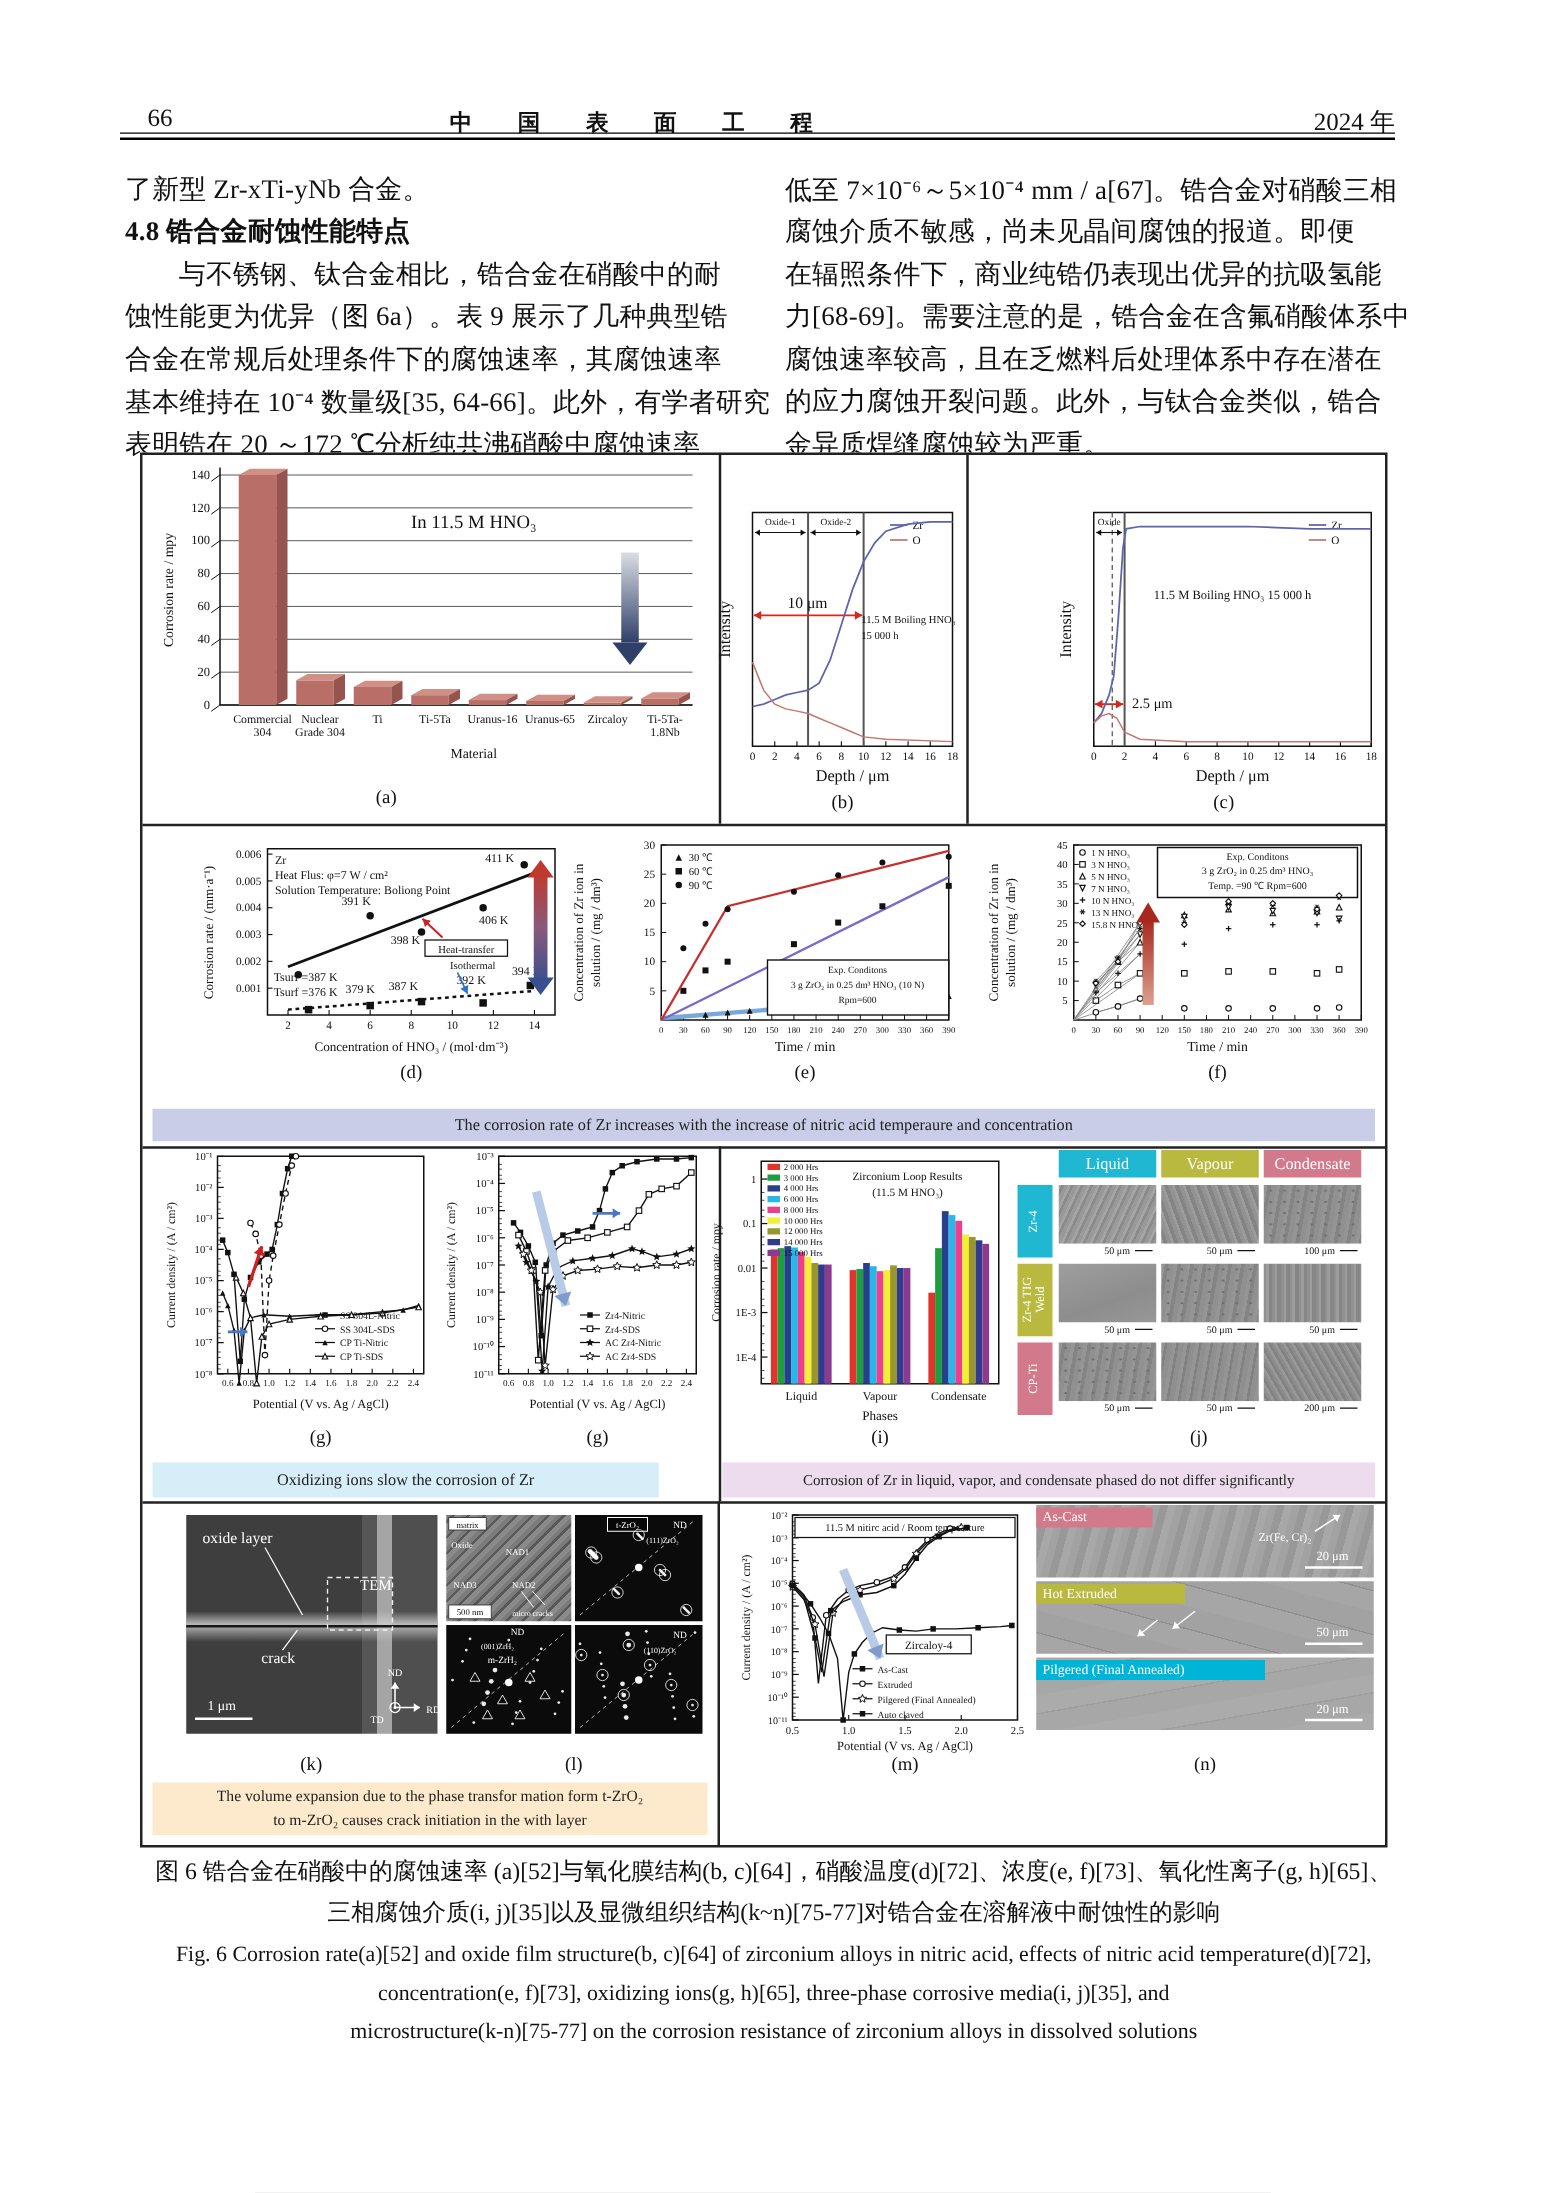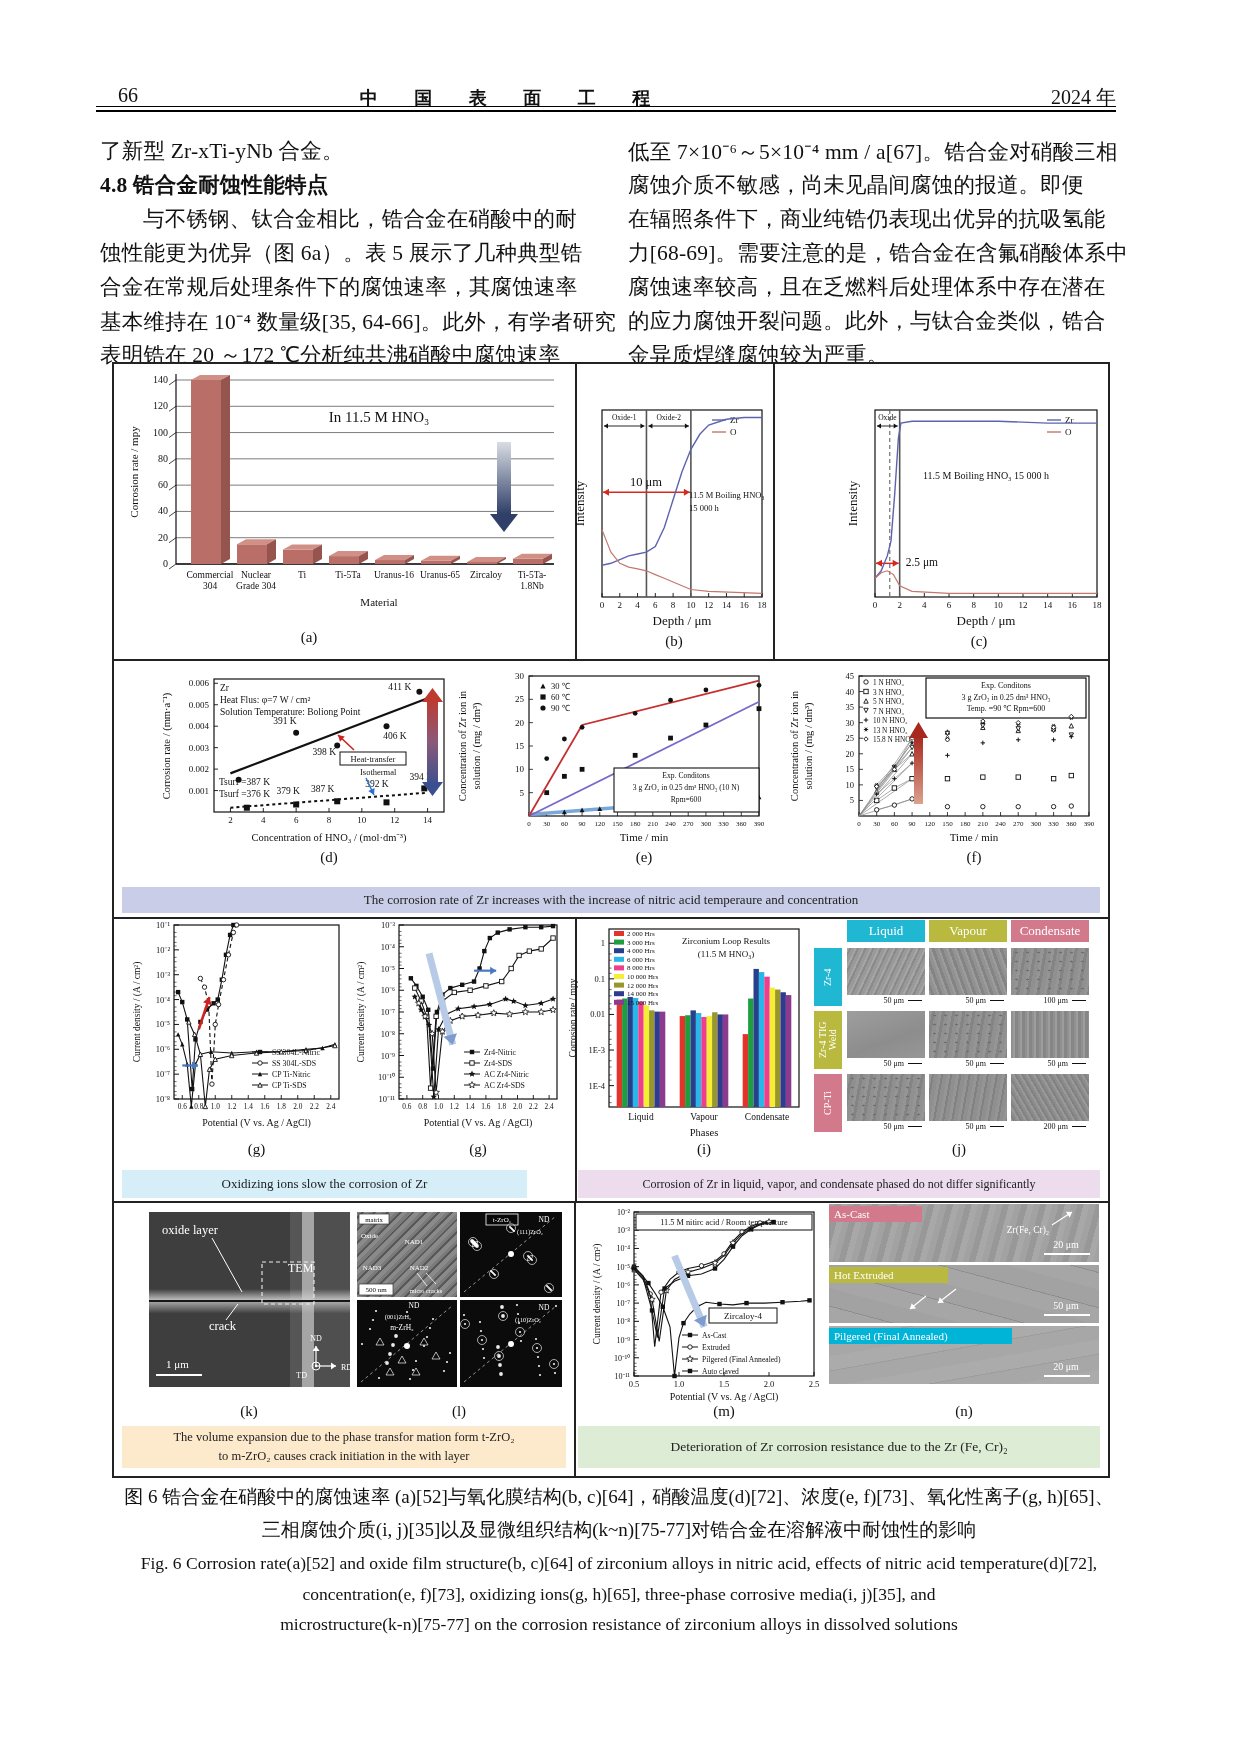--- a/index.html
+++ b/index.html
@@ -52,21 +52,21 @@
 
 <div class="page">
   <div class="hnum">66</div>
   <div class="hjournal">中 国 表 面 工 程</div>
   <div class="hyear">2024 年</div>
   <div class="hrule"></div>
 
   <div class="bl" style="left:100px;top:136px">了新型 Zr-xTi-yNb 合金。</div>
   <div class="bl bold" style="left:100px;top:170px">4.8  锆合金耐蚀性能特点</div>
   <div class="bl" style="left:143px;top:204px">与不锈钢、钛合金相比，锆合金在硝酸中的耐</div>
-  <div class="bl" style="left:100px;top:238px">蚀性能更为优异（图 6a）。表 5 展示了几种典型锆</div>
+  <div class="bl" style="left:100px;top:238px">蚀性能更为优异（图 6a）。表 9 展示了几种典型锆</div>
   <div class="bl" style="left:100px;top:272px">合金在常规后处理条件下的腐蚀速率，其腐蚀速率</div>
   <div class="bl" style="left:100px;top:306px">基本维持在 10⁻⁴ 数量级[35, 64-66]。此外，有学者研究</div>
   <div class="bl" style="left:100px;top:340px">表明锆在 20 ～172 ℃分析纯共沸硝酸中腐蚀速率</div>
 
   <div class="bl" style="left:628px;top:136px">低至 7×10⁻⁶～5×10⁻⁴ mm / a[67]。锆合金对硝酸三相</div>
   <div class="bl" style="left:628px;top:170px">腐蚀介质不敏感，尚未见晶间腐蚀的报道。即便</div>
   <div class="bl" style="left:628px;top:204px">在辐照条件下，商业纯锆仍表现出优异的抗吸氢能</div>
   <div class="bl" style="left:628px;top:238px">力[68-69]。需要注意的是，锆合金在含氟硝酸体系中</div>
   <div class="bl" style="left:628px;top:272px">腐蚀速率较高，且在乏燃料后处理体系中存在潜在</div>
   <div class="bl" style="left:628px;top:306px">的应力腐蚀开裂问题。此外，与钛合金类似，锆合</div>
@@ -81,21 +81,20 @@
     <div class="vl" style="left:461px;top:553px;width:2px;height:284px"></div>
     <div class="vl" style="left:460px;top:837px;width:2px;height:275px"></div>
 
     <div class="banner" id="b1" style="background: rgb(201, 205, 231);">The corrosion rate of Zr increases with the increase of nitric acid temperaure and concentration</div>
     <div class="banner" id="b2l" style="background: rgb(214, 238, 248);">Oxidizing ions slow the corrosion of Zr</div>
     <div class="banner" id="b2r" style="background: rgb(236, 220, 238);">Corrosion of Zr in liquid, vapor, and condensate phased do not differ significantly</div>
     <div class="banner" id="b3l" style="background: rgb(253, 234, 205);">
       <span>The volume expansion due to the phase transfor mation form t-ZrO₂</span>
       <span>to m-ZrO₂ causes crack initiation in the with layer</span>
     </div>
-    <div class="banner" id="b3r" style="background: rgb(221, 236, 212);">Deterioration of Zr corrosion resistance due to the Zr (Fe, Cr)₂</div>
 
     <svg id="figsvg" width="994" height="1112" viewBox="0 0 994 1112">
         <defs>
           <linearGradient id="gradA" x1="0" y1="0" x2="0" y2="1">
             <stop offset="0" stop-color="#d9dde4"></stop>
             <stop offset="1" stop-color="#2f3f68"></stop>
           </linearGradient>
           <linearGradient id="gradRB" x1="0" y1="0" x2="0" y2="1">
             <stop offset="0" stop-color="#bf3a2e"></stop>
             <stop offset="0.5" stop-color="#8a5a7a"></stop>

